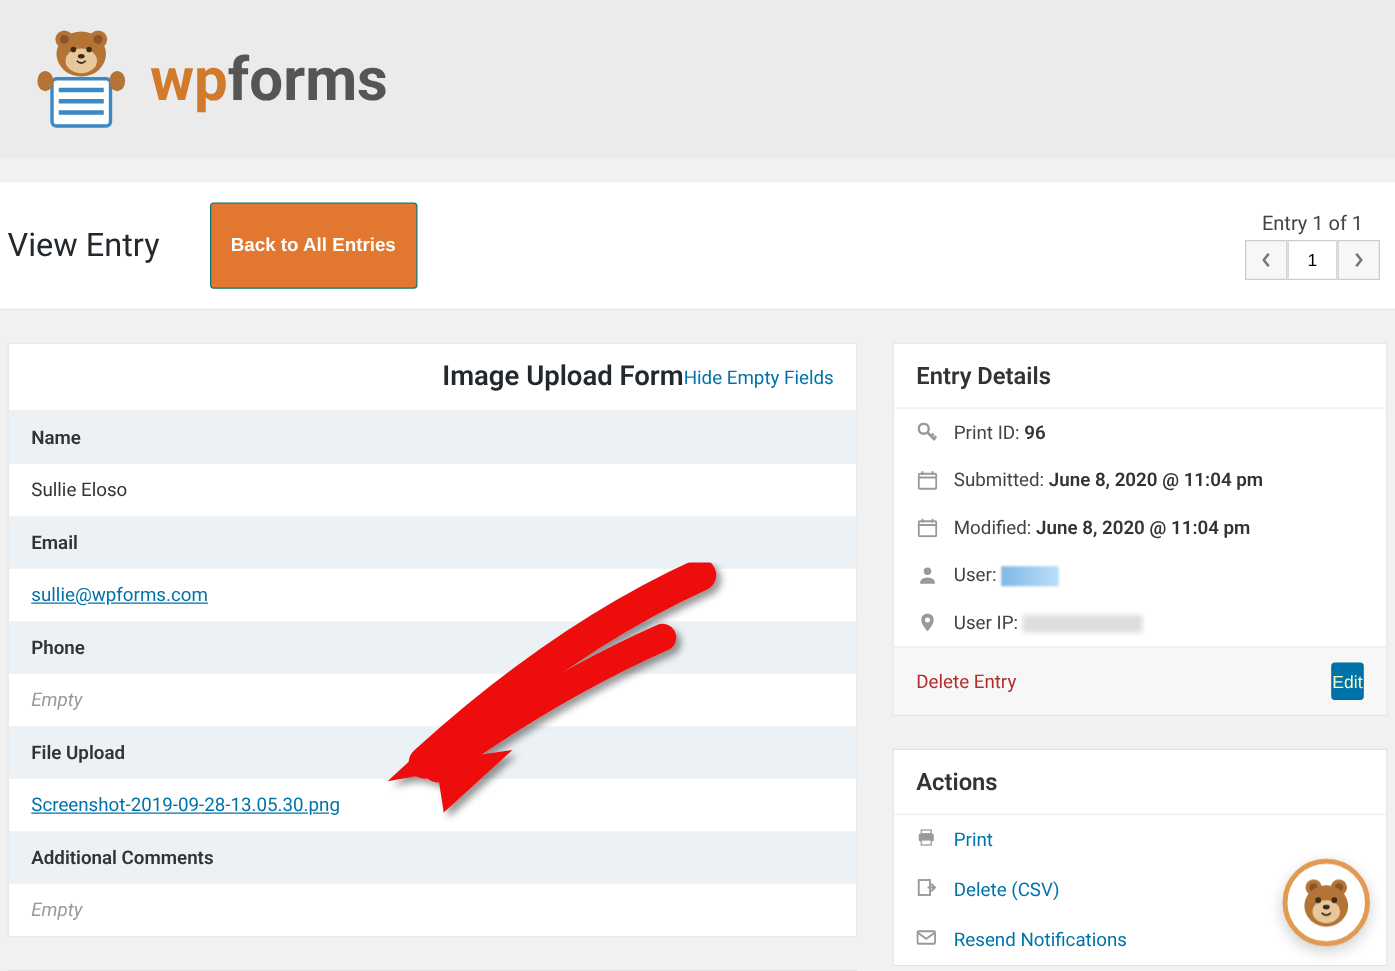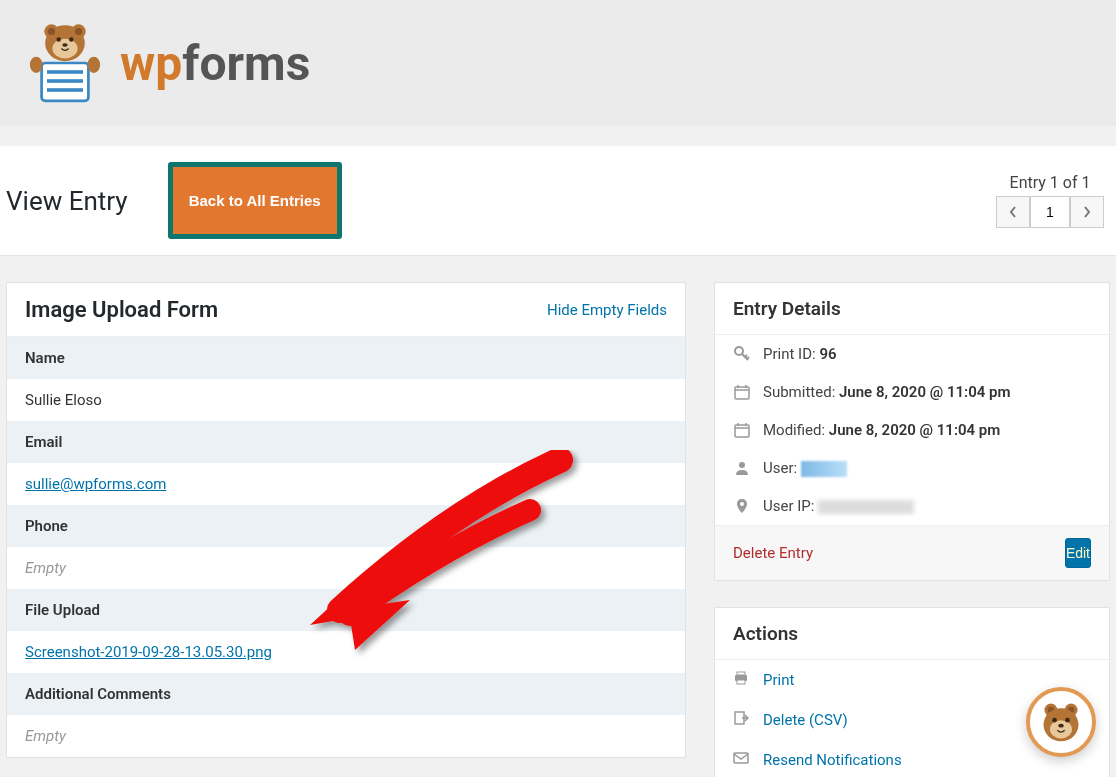--- a/index.html
+++ b/index.html
@@ -5,31 +5,31 @@
 * { box-sizing: border-box; margin: 0; padding: 0; }
 body { font-family: -apple-system, BlinkMacSystemFont, "Segoe UI", Roboto, sans-serif; background: #f1f1f1; color: #333; width: 1116px; }
 .header { background: #ebebeb; padding: 18px 20px; display: flex; align-items: center; }
 .logo-bear { width: 90px; height: 90px; margin-right: 10px; }
 .logo-text { font-size: 48px; font-weight: 300; color: #555; }
 .logo-text .wp { color: #d27a2b; font-weight: 700; }
 .logo-text .forms { color: #555; font-weight: 700; }
 .topbar { background: #fff; padding: 16px 6px; display: flex; align-items: center; justify-content: space-between; border-bottom: 1px solid #e5e5e5; margin-top: 20px; }
 .topbar-left { display: flex; align-items: center; gap: 40px; }
 .page-title { font-size: 26px; font-weight: 400; color: #23282d; }
-.back-btn { background: #e27730; color: #fff; border: 5px solid #0f766e; padding: 25px 16px; font-size: 15px; font-weight: 600; border-radius: 3px; cursor: pointer; }
+.back-btn { background: #e27730; color: #fff; border: 1px solid #0f766e; padding: 25px 16px; font-size: 15px; font-weight: 600; border-radius: 3px; cursor: pointer; }
 .topbar-right { display: flex; align-items: center; gap: 4px; padding-right: 6px; flex-direction: column; }
 .entry-count { font-size: 16px; color: #444; }
 .pager { display: flex; align-items: center; }
 .pager-btn { width: 34px; height: 32px; background: #f7f7f7; border: 1px solid #ccc; display: flex; align-items: center; justify-content: center; cursor: pointer; color: #72777c; font-size: 16px; }
 .pager-input { width: 40px; height: 32px; border: 1px solid #ccc; text-align: center; font-size: 14px; background: #fff; }
 .content { display: flex; gap: 28px; padding: 26px 6px 0 6px; align-items: flex-start; }
 .main-col { flex: 1; }
 .side-col { width: 396px; display: flex; flex-direction: column; gap: 26px; }
 .panel { background: #fff; border: 1px solid #e2e2e2; }
-.panel-head { padding: 14px 18px; display: flex; justify-content: space-between; align-items: center; border-bottom: 1px solid #eee; }
+.panel-head { padding: 14px 18px; display: flex; justify-content: flex-end; align-items: center; border-bottom: 1px solid #eee; }
 .panel-title { font-size: 22px; font-weight: 600; color: #23282d; }
 .hide-empty { color: #0073aa; font-size: 15px; cursor: pointer; }
 .field-label { background: #ebf1f5; padding: 12px 18px; font-weight: 600; color: #333; font-size: 15px; }
 .field-value { padding: 12px 18px; font-size: 15px; color: #333; }
 .field-value.empty { color: #999; font-style: italic; }
 .field-value a { color: #0073aa; text-decoration: underline; }
 .side-title { font-size: 19px; font-weight: 600; padding: 14px 18px; border-bottom: 1px solid #eee; }
 .detail-row { display: flex; align-items: center; gap: 12px; padding: 10px 18px; font-size: 15px; color: #444; }
 .detail-row .ico { width: 18px; color: #999; display: flex; justify-content: center; }
 .detail-row strong { font-weight: 600; color: #333; }

